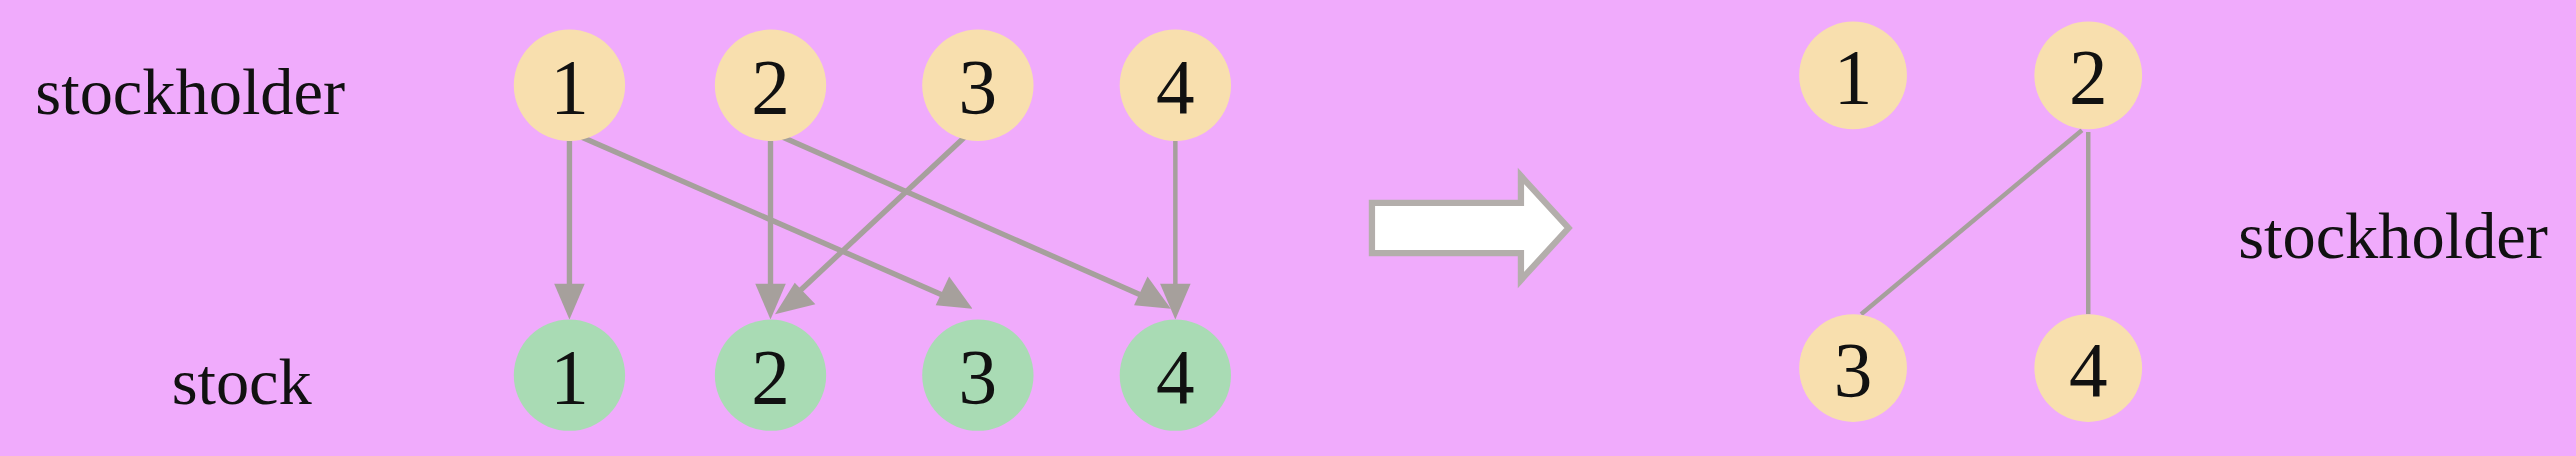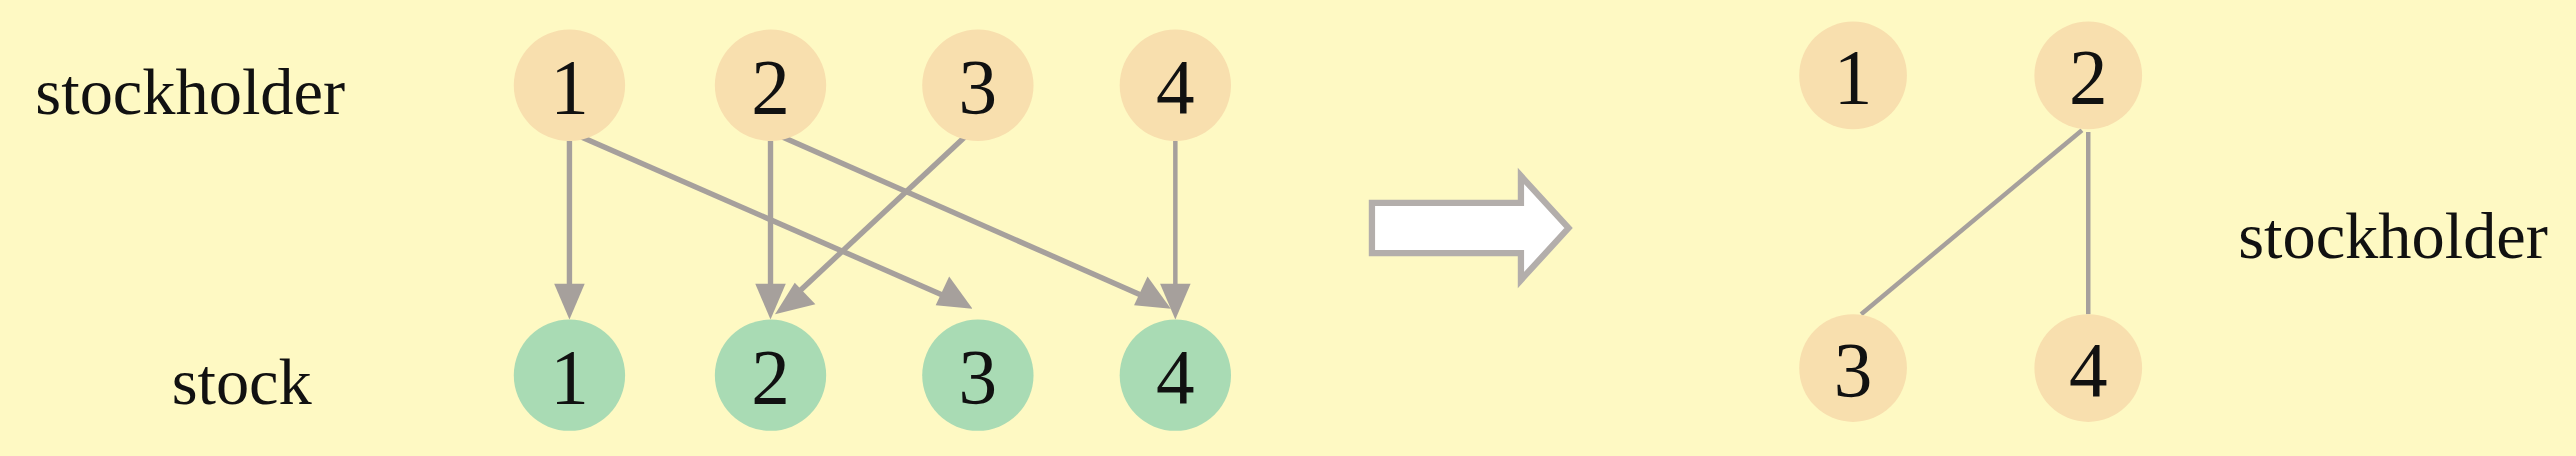--- a/index.html
+++ b/index.html
@@ -7,21 +7,21 @@
     padding: 0;
     background: #ffffff;
   }
   body {
     font-family: "Liberation Serif", "DejaVu Serif", serif;
   }
   #canvas {
     position: relative;
     width: 2576px;
     height: 456px;
-    background: #fef9c3;
+    background: #f0abfc;
     overflow: hidden;
   }
   #graph-svg {
     position: absolute;
     left: 0;
     top: 0;
     width: 2576px;
     height: 456px;
   }
   .node-label {

